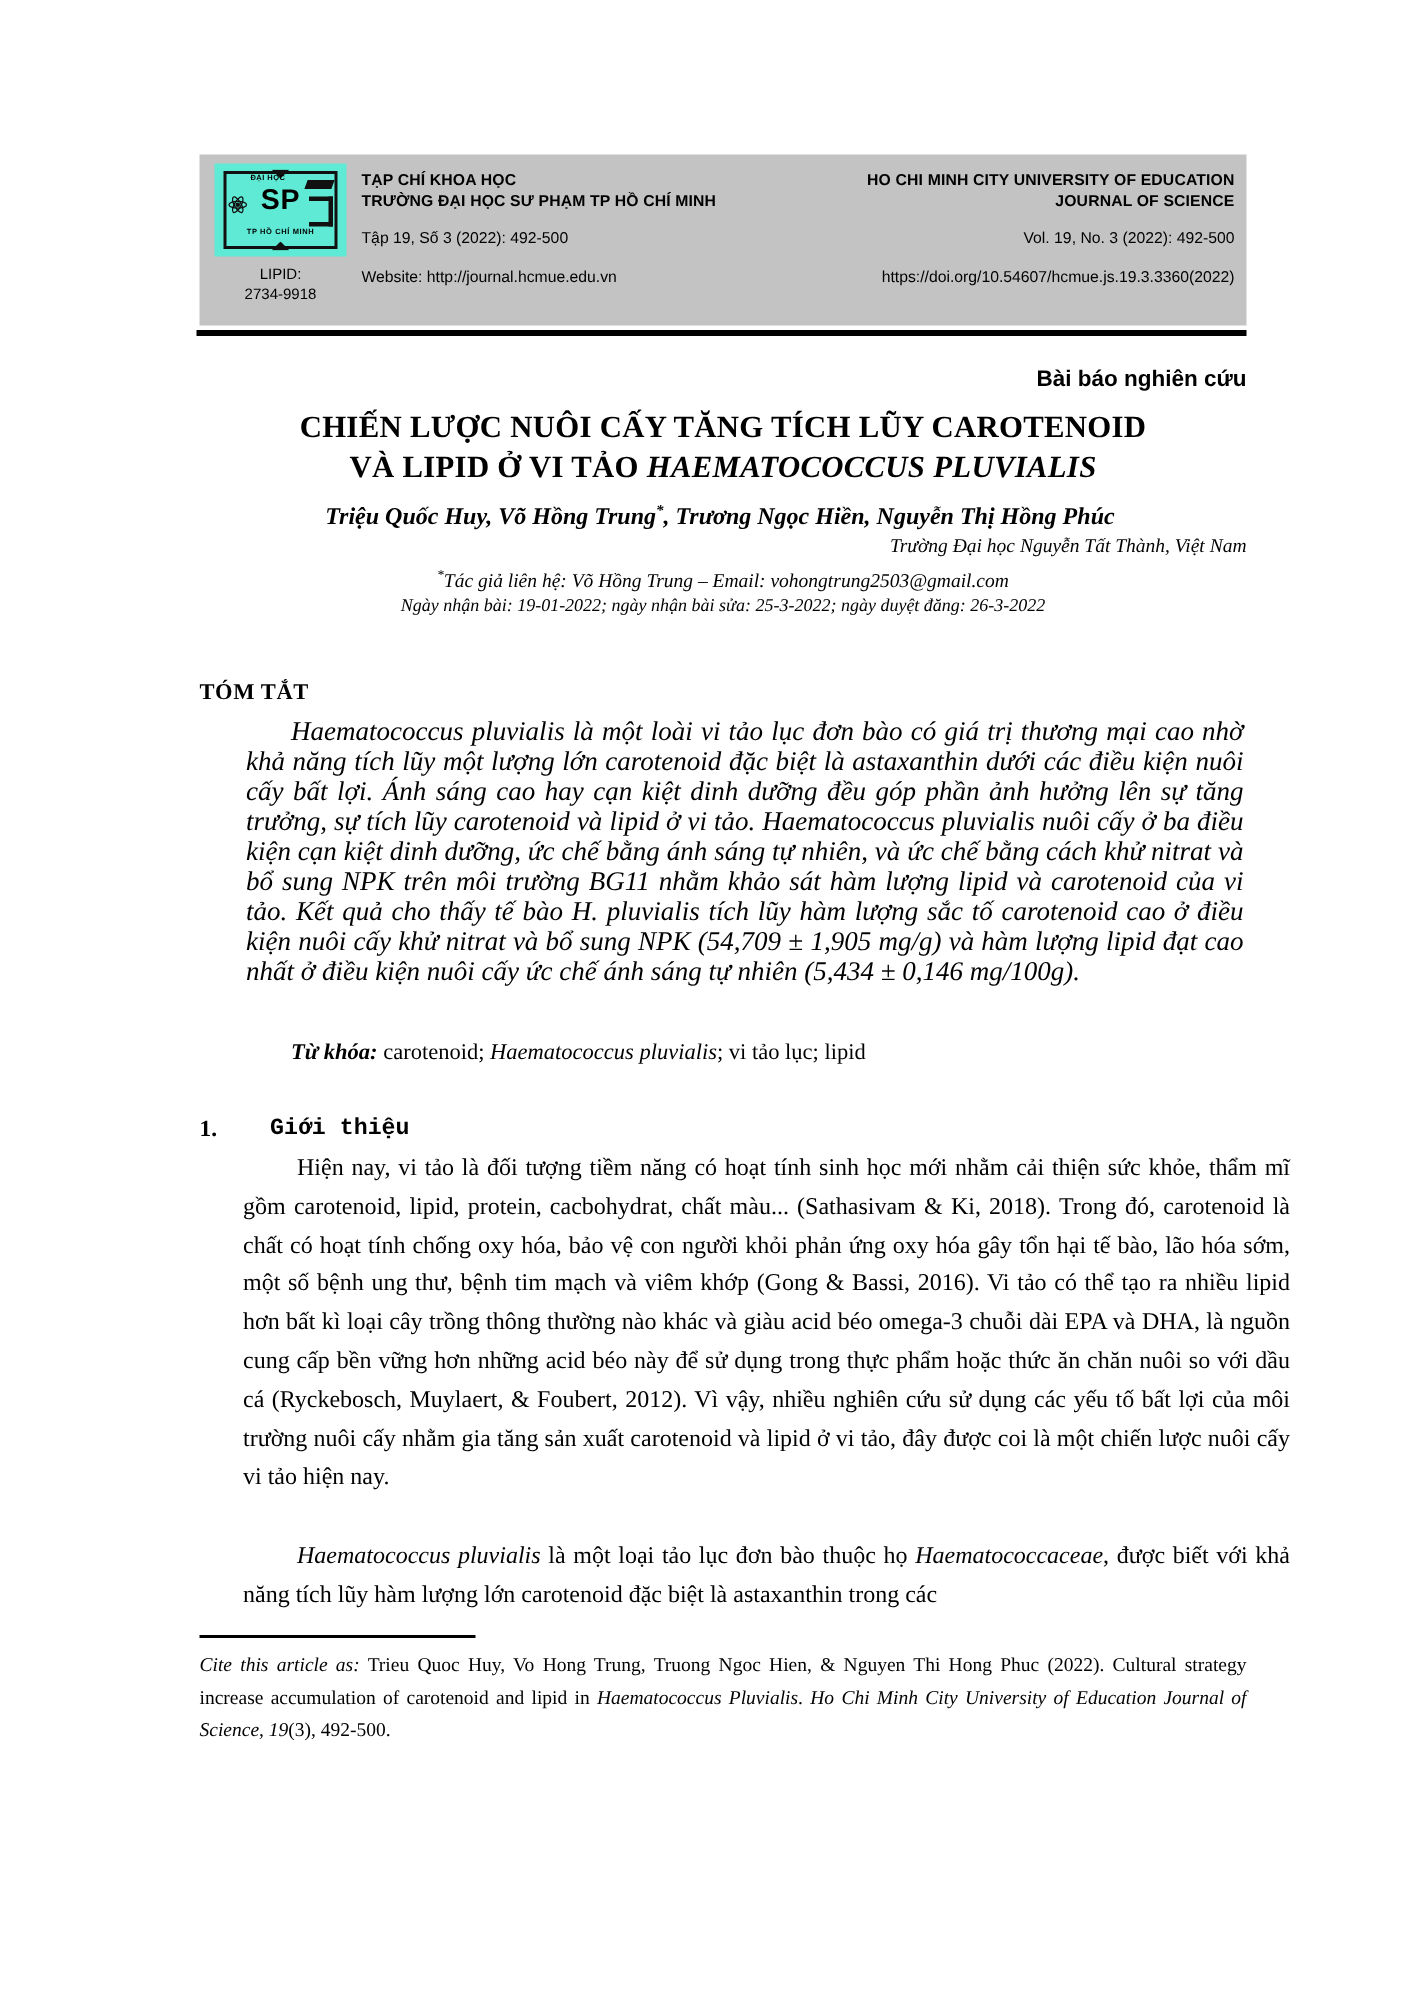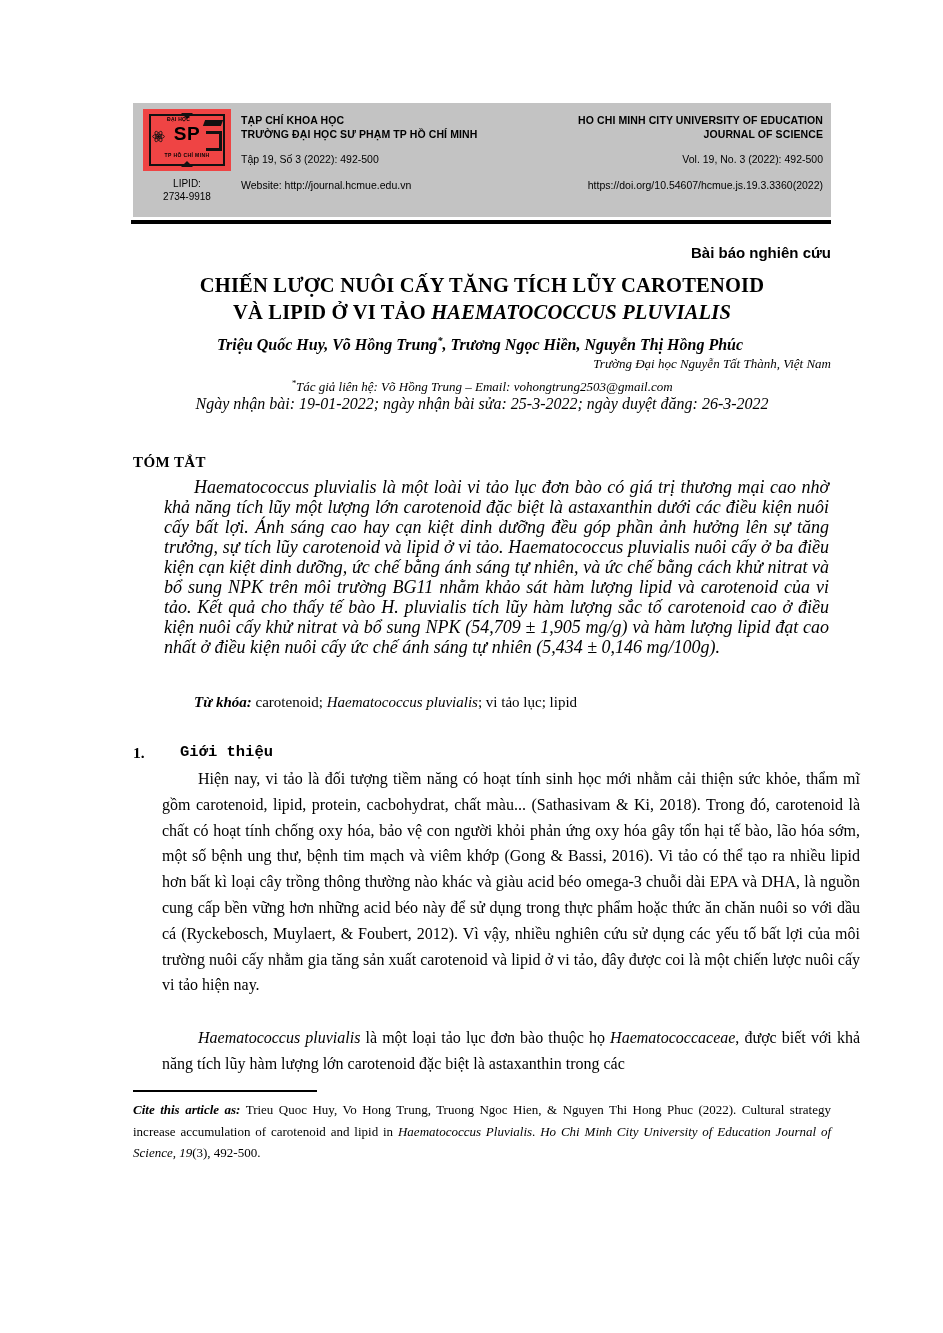--- a/index.html
+++ b/index.html
@@ -47,21 +47,21 @@
     position: absolute;
     left: 10px;
     top: 6px;
     width: 88px;
     height: 104px;
     text-align: center;
   }
   .logo-box {
     width: 88px;
     height: 62px;
-    background: #ef4444;
+    background: #5eead4;
     position: relative;
     box-sizing: border-box;
     padding-left: 40px;
   }
   .logo-inner {
     position: absolute;
     left: 6px;
     top: 5px;
     width: 76px;
     height: 52px;
@@ -206,21 +206,21 @@
   }
   .corresp sup { font-size: 9px; }
   .dates {
     position: absolute;
     left: 133px;
     top: 394px;
     width: 698px;
     text-align: center;
     font-family: "Liberation Serif", serif;
     font-style: italic;
-    font-size: 16px;
+    font-size: 12px;
     line-height: 19px;
   }
 
   
   .abstract-head {
     position: absolute;
     left: 133px;
     top: 452px;
     font-family: "Liberation Serif", serif;
     font-weight: bold;
@@ -302,21 +302,21 @@
   .cite {
     position: absolute;
     left: 133px;
     top: 1099px;
     width: 698px;
     font-family: "Liberation Serif", serif;
     font-size: 13px;
     line-height: 21.5px;
     text-align: justify;
   }
-  .cite b { font-weight: bold; font-style: italic; }
+  .cite b { font-weight: normal; font-style: italic; }
   .cite i { font-style: italic; }
 
   .pageno {
     position: absolute;
     left: 0;
     top: 1196px;
     width: 943px;
     text-align: center;
     font-family: "Liberation Serif", serif;
     font-size: 16px;

